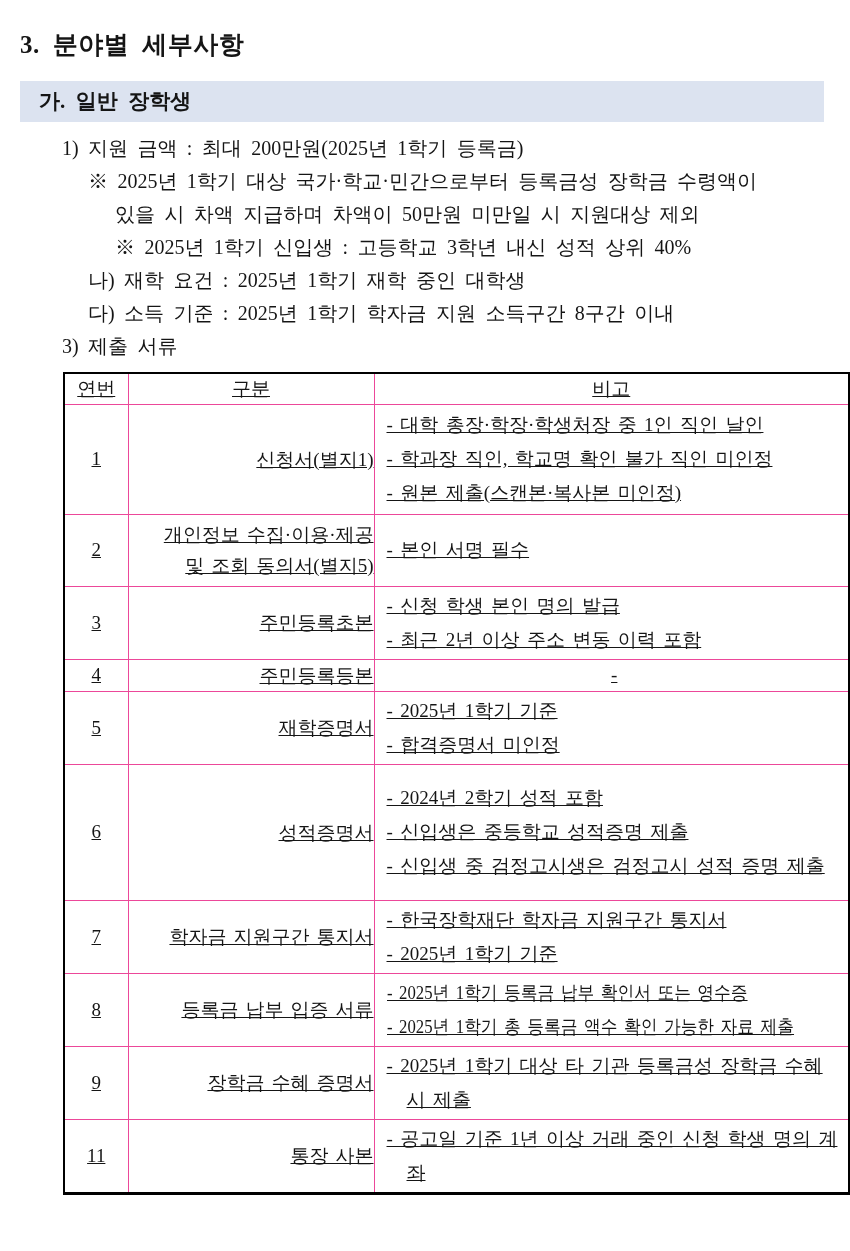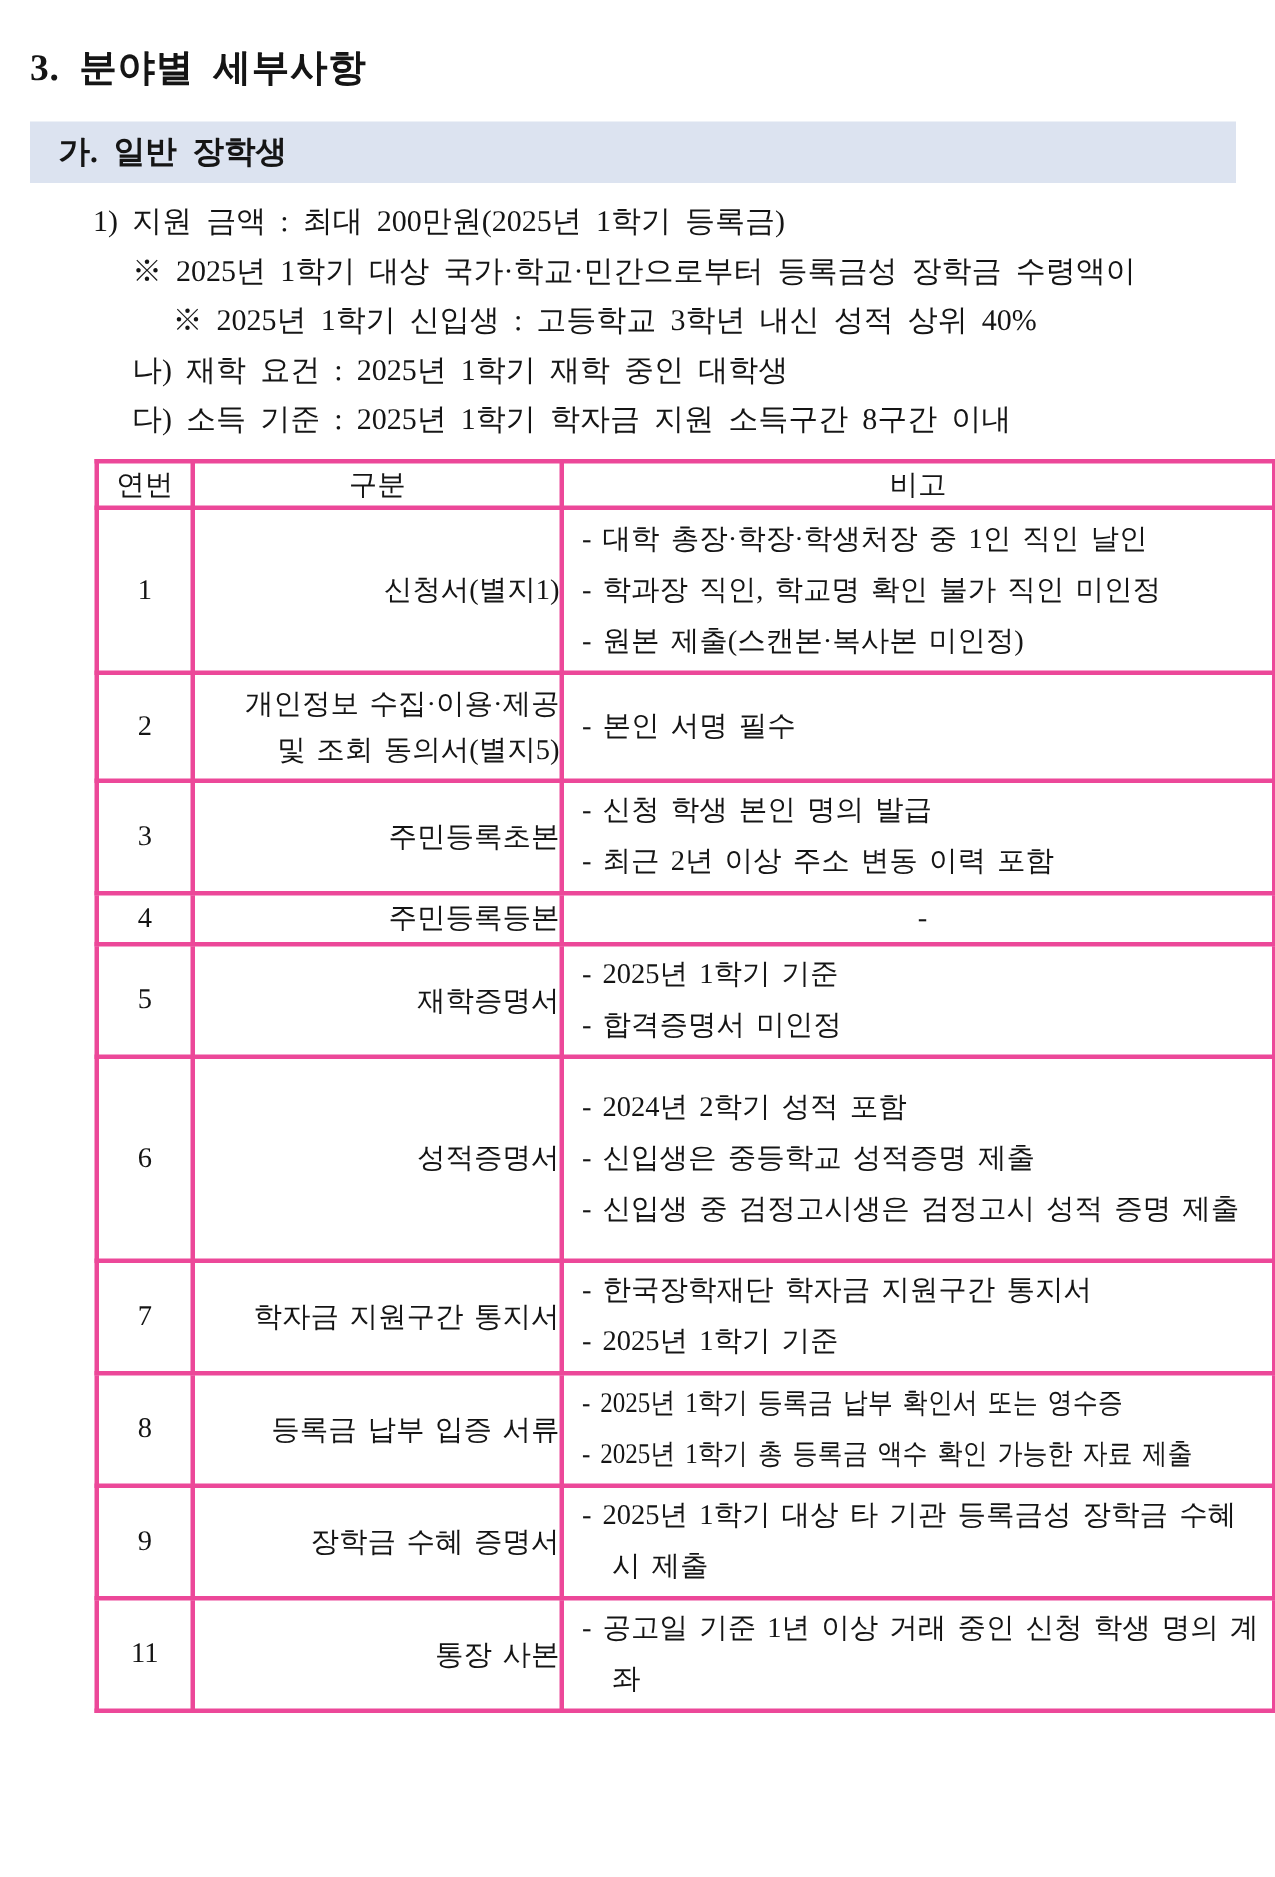--- a/index.html
+++ b/index.html
@@ -29,21 +29,21 @@
   .intro .ind2{ padding-left:68px; }
   .intro .ind3{ padding-left:95px; }
   table.docs{
     margin:9px 0 0 63px;
     width:785px;
     border-collapse:collapse;
     font-size:19px;
     table-layout:fixed;
   }
   table.docs{ border:2px solid #000; border-bottom:3px solid #000; }
-  table.docs th, table.docs td{ border:3px solid #ec4899; vertical-align:middle; }
+  table.docs th, table.docs td{ border:1px solid #ec4899; vertical-align:middle;text-decoration:underline; }
   col.c-no{ width:64px; }
   col.c-cat{ width:246px; }
   col.c-notes{ width:475px; }
   th{ font-weight:normal; height:31px; text-align:center; word-spacing:.1em; }
   td.no{ text-align:center; }
   td.cat{ text-align:right; line-height:31px; word-spacing:.12em; }
   td.notes{ padding:2px 6px 2px 12px; word-spacing:.14em; }
   td.notes .note{ padding-left:20px; text-indent:-20px; line-height:34px; }
   td.notes.center-dash{ text-align:center; }
   td.notes .cond{ transform:scaleX(.88); transform-origin:0 50%; white-space:nowrap; }
@@ -55,23 +55,25 @@
 </head>
 <body>
 
 <div class="doc-title">3. 분야별 세부사항</div>
 
 <div class="section-band">가. 일반 장학생</div>
 
 <div class="intro">
   <div class="ind1">1) 지원 금액 : 최대 200만원(2025년 1학기 등록금)</div>
   <div class="ind2">※ 2025년 1학기 대상 국가·학교·민간으로부터 등록금성 장학금 수령액이</div>
+  <div class="ind3">있을 시 차액 지급하며 차액이 50만원 미만일 시 지원대상 제외</div>
   <div class="ind3">※ 2025년 1학기 신입생 : 고등학교 3학년 내신 성적 상위 40%</div>
   <div class="ind2">나) 재학 요건 : 2025년 1학기 재학 중인 대학생</div>
   <div class="ind2">다) 소득 기준 : 2025년 1학기 학자금 지원 소득구간 8구간 이내</div>
+  <div class="ind1">3) 제출 서류</div>
 </div>
 
 <table class="docs">
   <colgroup>
       <col class="c-no">
       <col class="c-cat">
       <col class="c-notes">
     </colgroup>
   <tbody>
       <tr>

